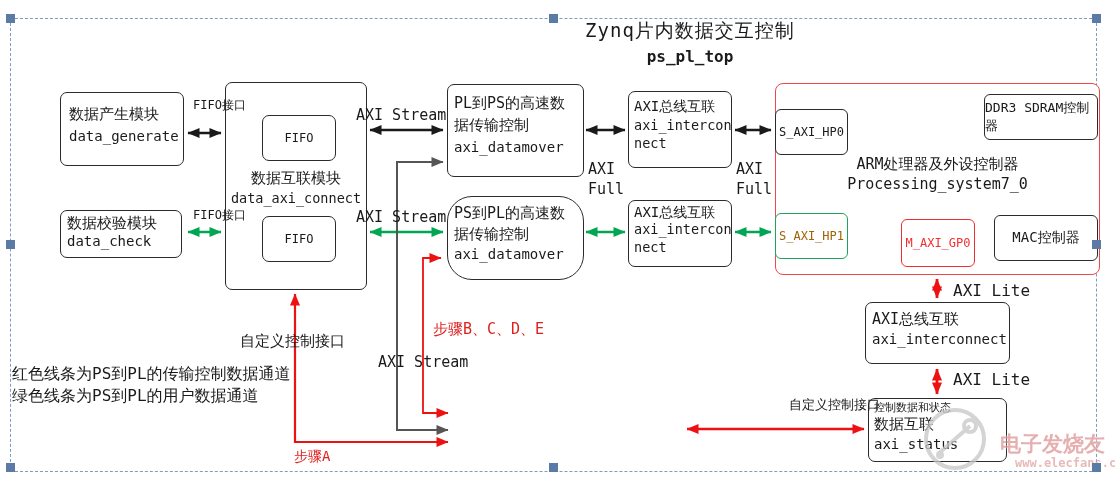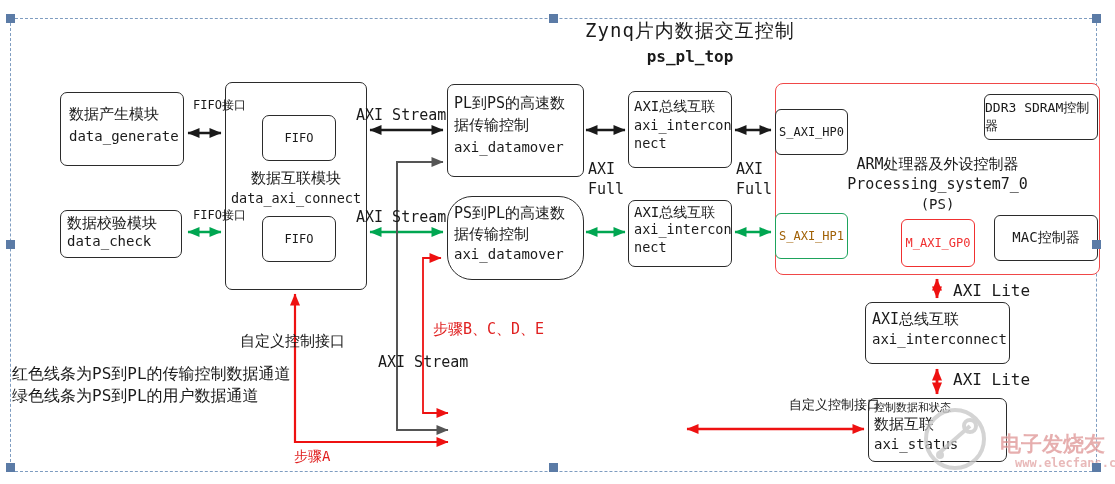--- a/index.html
+++ b/index.html
@@ -164,21 +164,20 @@
   <div class="ps-region" style="left:775px;top:83px;width:325px;height:192px;">
     <div class="port" style="left:-1px;top:25px;width:73px;height:46px;">
       <span class="mono">S_AXI_HP0</span>
     </div>
     <div class="port" style="left:208px;top:10px;width:114px;height:46px;font-size:13px;">
       <span>DDR3 SDRAM控制器</span>
     </div>
     <div class="center" style="position:absolute;left:0;top:70px;width:100%;line-height:1.35;">
       <div style="font-size:15px;">ARM处理器及外设控制器</div>
       <div class="mono" style="font-size:15px;">Processing_system7_0</div>
-      <div class="mono" style="font-size:14px;">(PS)</div>
     </div>
     <div class="port green" style="left:-1px;top:129px;width:73px;height:46px;">
       <span class="mono">S_AXI_HP1</span>
     </div>
     <div class="port red" style="left:125px;top:135px;width:74px;height:48px;">
       <span class="mono">M_AXI_GP0</span>
     </div>
     <div class="port" style="left:218px;top:131px;width:104px;height:46px;font-size:14px;">
       <span>MAC控制器</span>
     </div>

